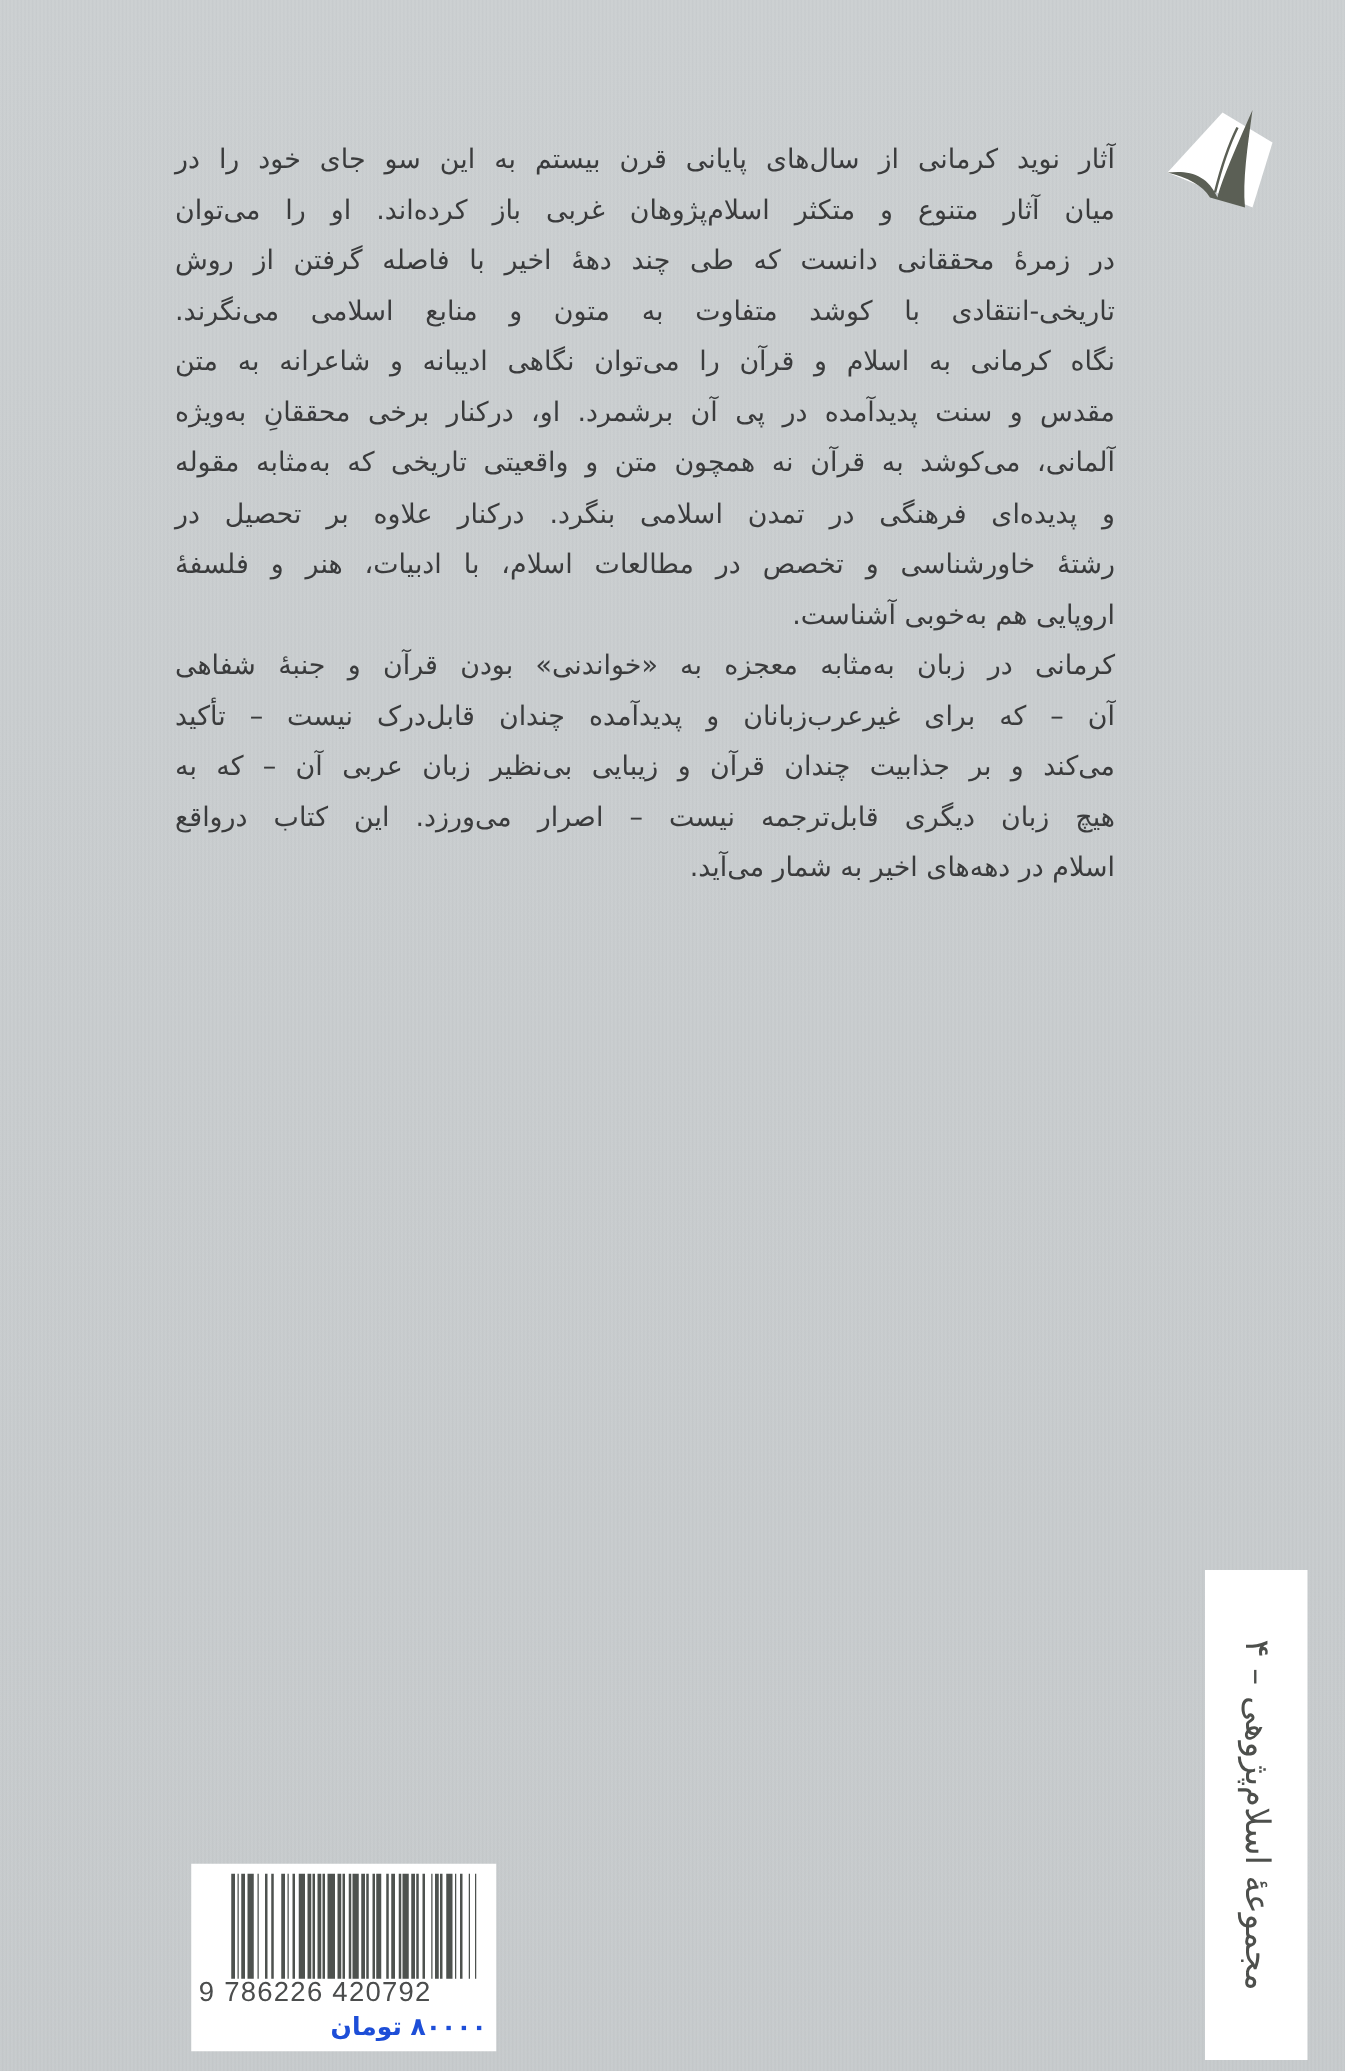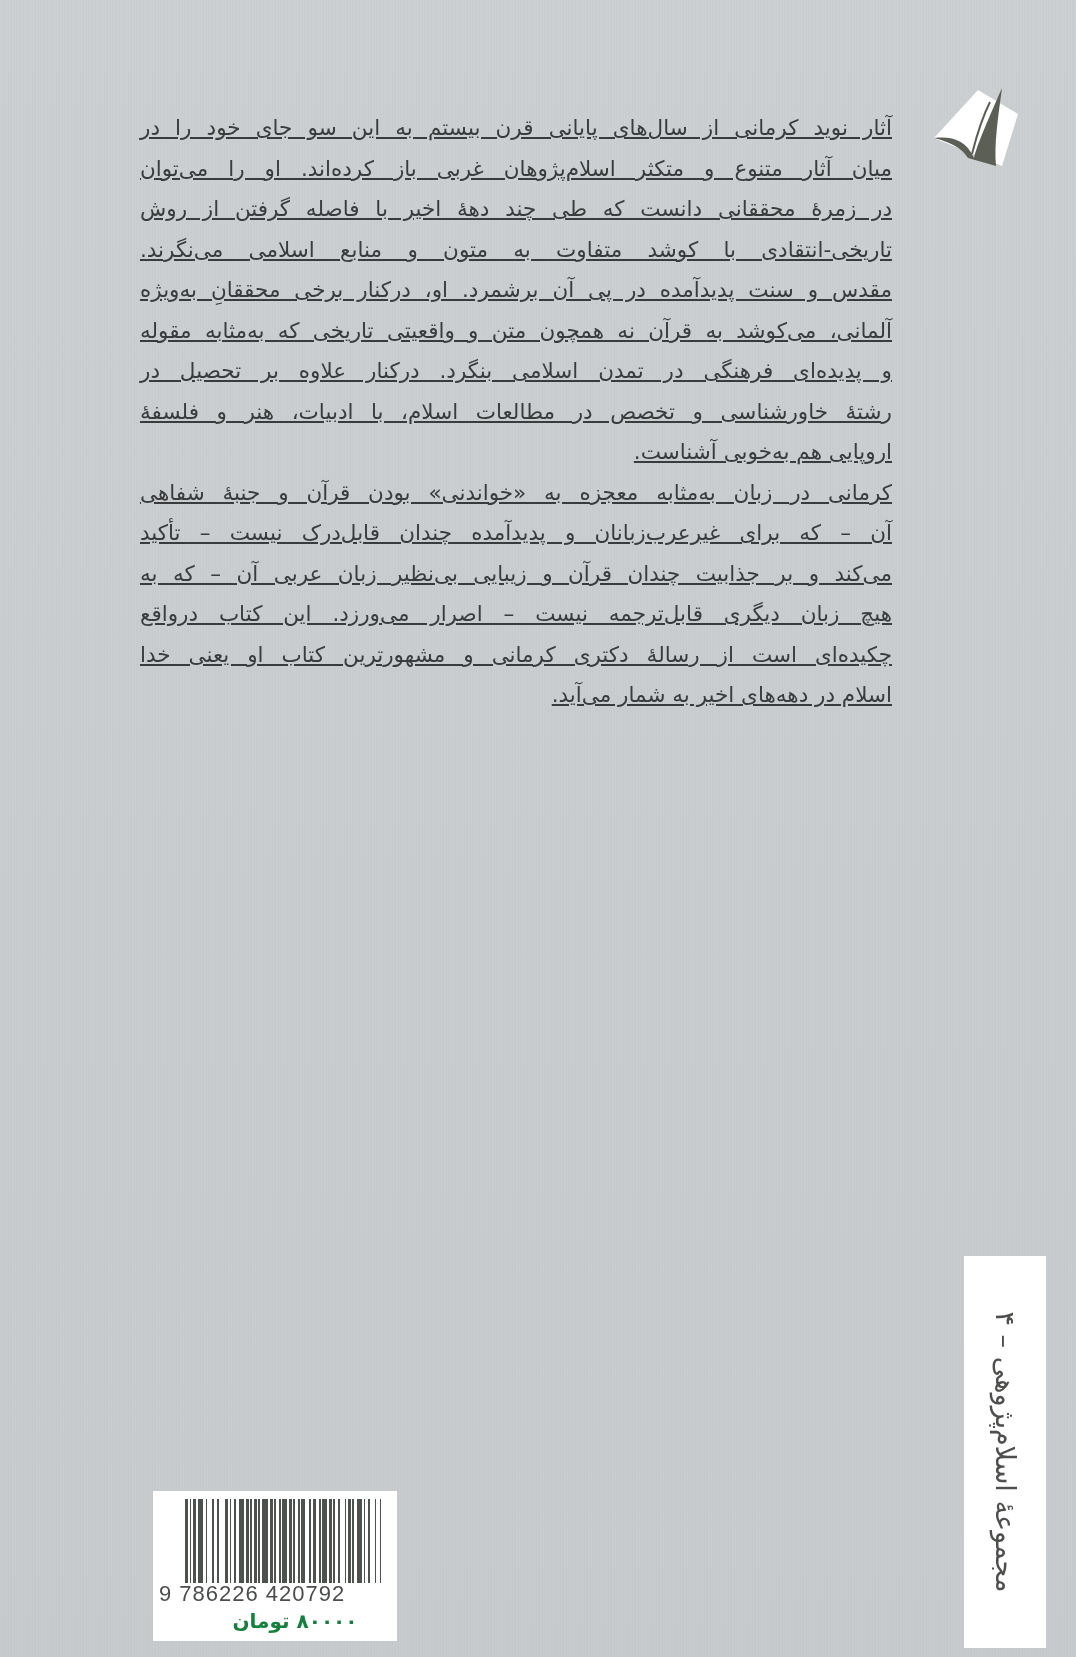--- a/index.html
+++ b/index.html
@@ -44,21 +44,20 @@
     }
     .body-text p {
       margin: 0;
     }
     .body-text .line {
       display: block;
       white-space: nowrap;
       text-align: justify;
       text-align-last: justify;
       height: 40.5px;
-      text-decoration: underline;
     }
     .body-text .line.last {
       text-align-last: right;
     }
     .barcode-box {
       position: absolute;
       left: 153px;
       top: 1491px;
       width: 244px;
       height: 150px;
@@ -91,21 +90,22 @@
     .price {
       position: absolute;
       left: 0;
       top: 118px;
       width: 284px;
       text-align: center;
       direction: rtl;
       font-family: "DejaVu Sans", sans-serif;
       font-weight: bold;
       font-size: 20px;
-      color: #15803d;
+      color: #1d4ed8;
+      padding-left: 32px;
     }
     .series-box {
       position: absolute;
       left: 964px;
       top: 1256px;
       width: 82px;
       height: 392px;
       background: #ffffff;
     }
     .series-label {
@@ -130,32 +130,32 @@
     <path d="M2,60 C20,58 34,62 42,80 C44,70 54,46 70,10 C66,40 62,66 64,88 L36,80 C30,70 18,64 2,60 Z" fill="#5b5f55"></path>
     <path d="M40,76 C44,60 50,40 58,24" stroke="#5b5f55" stroke-width="2" fill="none"></path>
   </svg>
 
   <div class="body-text">
     <p>
       <span class="line">آثار نوید کرمانی از سال‌های پایانی قرن بیستم به این سو جای خود را در</span>
       <span class="line">میان آثار متنوع و متکثر اسلام‌پژوهان غربی باز کرده‌اند. او را می‌توان</span>
       <span class="line">در زمرهٔ محققانی دانست که طی چند دههٔ اخیر با فاصله گرفتن از روش</span>
       <span class="line">تاریخی-انتقادی با کوشد متفاوت به متون و منابع اسلامی می‌نگرند.</span>
+      <span class="line">نگاه کرمانی به اسلام و قرآن را می‌توان نگاهی ادیبانه و شاعرانه به متن</span>
       <span class="line">مقدس و سنت پدیدآمده در پی آن برشمرد. او، درکنار برخی محققانِ به‌ویژه</span>
       <span class="line">آلمانی، می‌کوشد به قرآن نه همچون متن و واقعیتی تاریخی که به‌مثابه مقوله</span>
       <span class="line">و پدیده‌ای فرهنگی در تمدن اسلامی بنگرد. درکنار علاوه بر تحصیل در</span>
       <span class="line">رشتهٔ خاورشناسی و تخصص در مطالعات اسلام، با ادبیات، هنر و فلسفهٔ</span>
       <span class="line last">اروپایی هم به‌خوبی آشناست.</span>
     </p>
     <p>
       <span class="line">کرمانی در زبان به‌مثابه معجزه به «خواندنی» بودن قرآن و جنبهٔ شفاهی</span>
       <span class="line">آن – که برای غیرعرب‌زبانان و پدیدآمده چندان قابل‌درک نیست – تأکید</span>
       <span class="line">می‌کند و بر جذابیت چندان قرآن و زیبایی بی‌نظیر زبان عربی آن – که به</span>
       <span class="line">هیچ زبان دیگری قابل‌ترجمه نیست – اصرار می‌ورزد. این کتاب درواقع</span>
-      <span class="line">چکیده‌ای است از رسالهٔ دکتری کرمانی و مشهورترین کتاب او یعنی خدا</span>
       <span class="line last">اسلام در دهه‌های اخیر به شمار می‌آید.</span>
     </p>
   </div>
 
   <div class="barcode-box">
     <div class="barcode-bars" id="barcode-bars">
         <span style="width: 3.2px; background: rgb(78, 82, 79);"></span>
         <span style="width: 1.6px; background: transparent;"></span>
         <span style="width: 1.6px; background: rgb(78, 82, 79);"></span>
         <span style="width: 1.6px; background: transparent;"></span>

